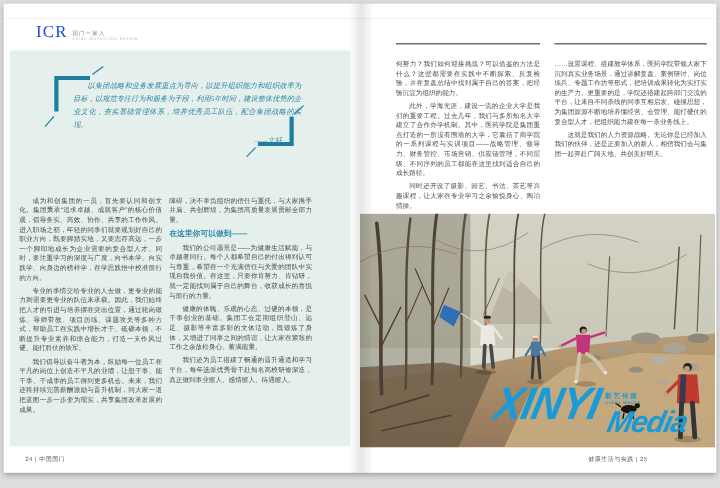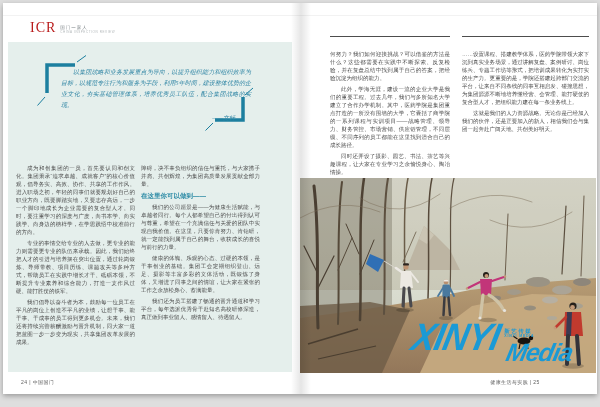--- a/index.html
+++ b/index.html
@@ -13,21 +13,21 @@
     background:#ffffff;box-shadow:0 2px 5px rgba(0,0,0,.3);
   }
   .top-seam{position:absolute;left:0;top:12px;width:100%;height:1px;background:rgba(0,0,0,.05);}
   .gutter{
     position:absolute;left:288px;top:0;width:20px;height:100%;
     background:linear-gradient(to right,rgba(0,0,0,0),rgba(0,0,0,.10) 50%,rgba(0,0,0,0));
     z-index:5;pointer-events:none;
   }
   
   .logo{position:absolute;left:27px;top:18px;display:flex;align-items:flex-end;z-index:3;}
-  .logo-abbr{font-family:"Liberation Serif",serif;font-size:14px;color:#b91c1c;letter-spacing:1px;line-height:14px;}
+  .logo-abbr{font-family:"Liberation Serif",serif;font-size:14px;color:#1d4ed8;letter-spacing:1px;line-height:14px;}
   .logo-sub{margin-left:4px;padding-bottom:1px;}
   .logo-cn{font-size:4.5px;color:#7d8488;letter-spacing:1px;line-height:5px;}
   .logo-en{font-size:3px;color:#b3b8ba;letter-spacing:.6px;line-height:4px;}
   .mint{position:absolute;left:5px;top:39px;width:284px;height:330px;background:#e5efec;}
   .quote-brackets{position:absolute;left:30px;top:52px;width:230px;height:85px;}
   .quote{
     position:absolute;left:58px;top:64px;width:190px;
     font-family:"Liberation Serif",serif;font-style:italic;
     font-size:6px;line-height:11px;color:#2f85a4;text-align:justify;
   }

